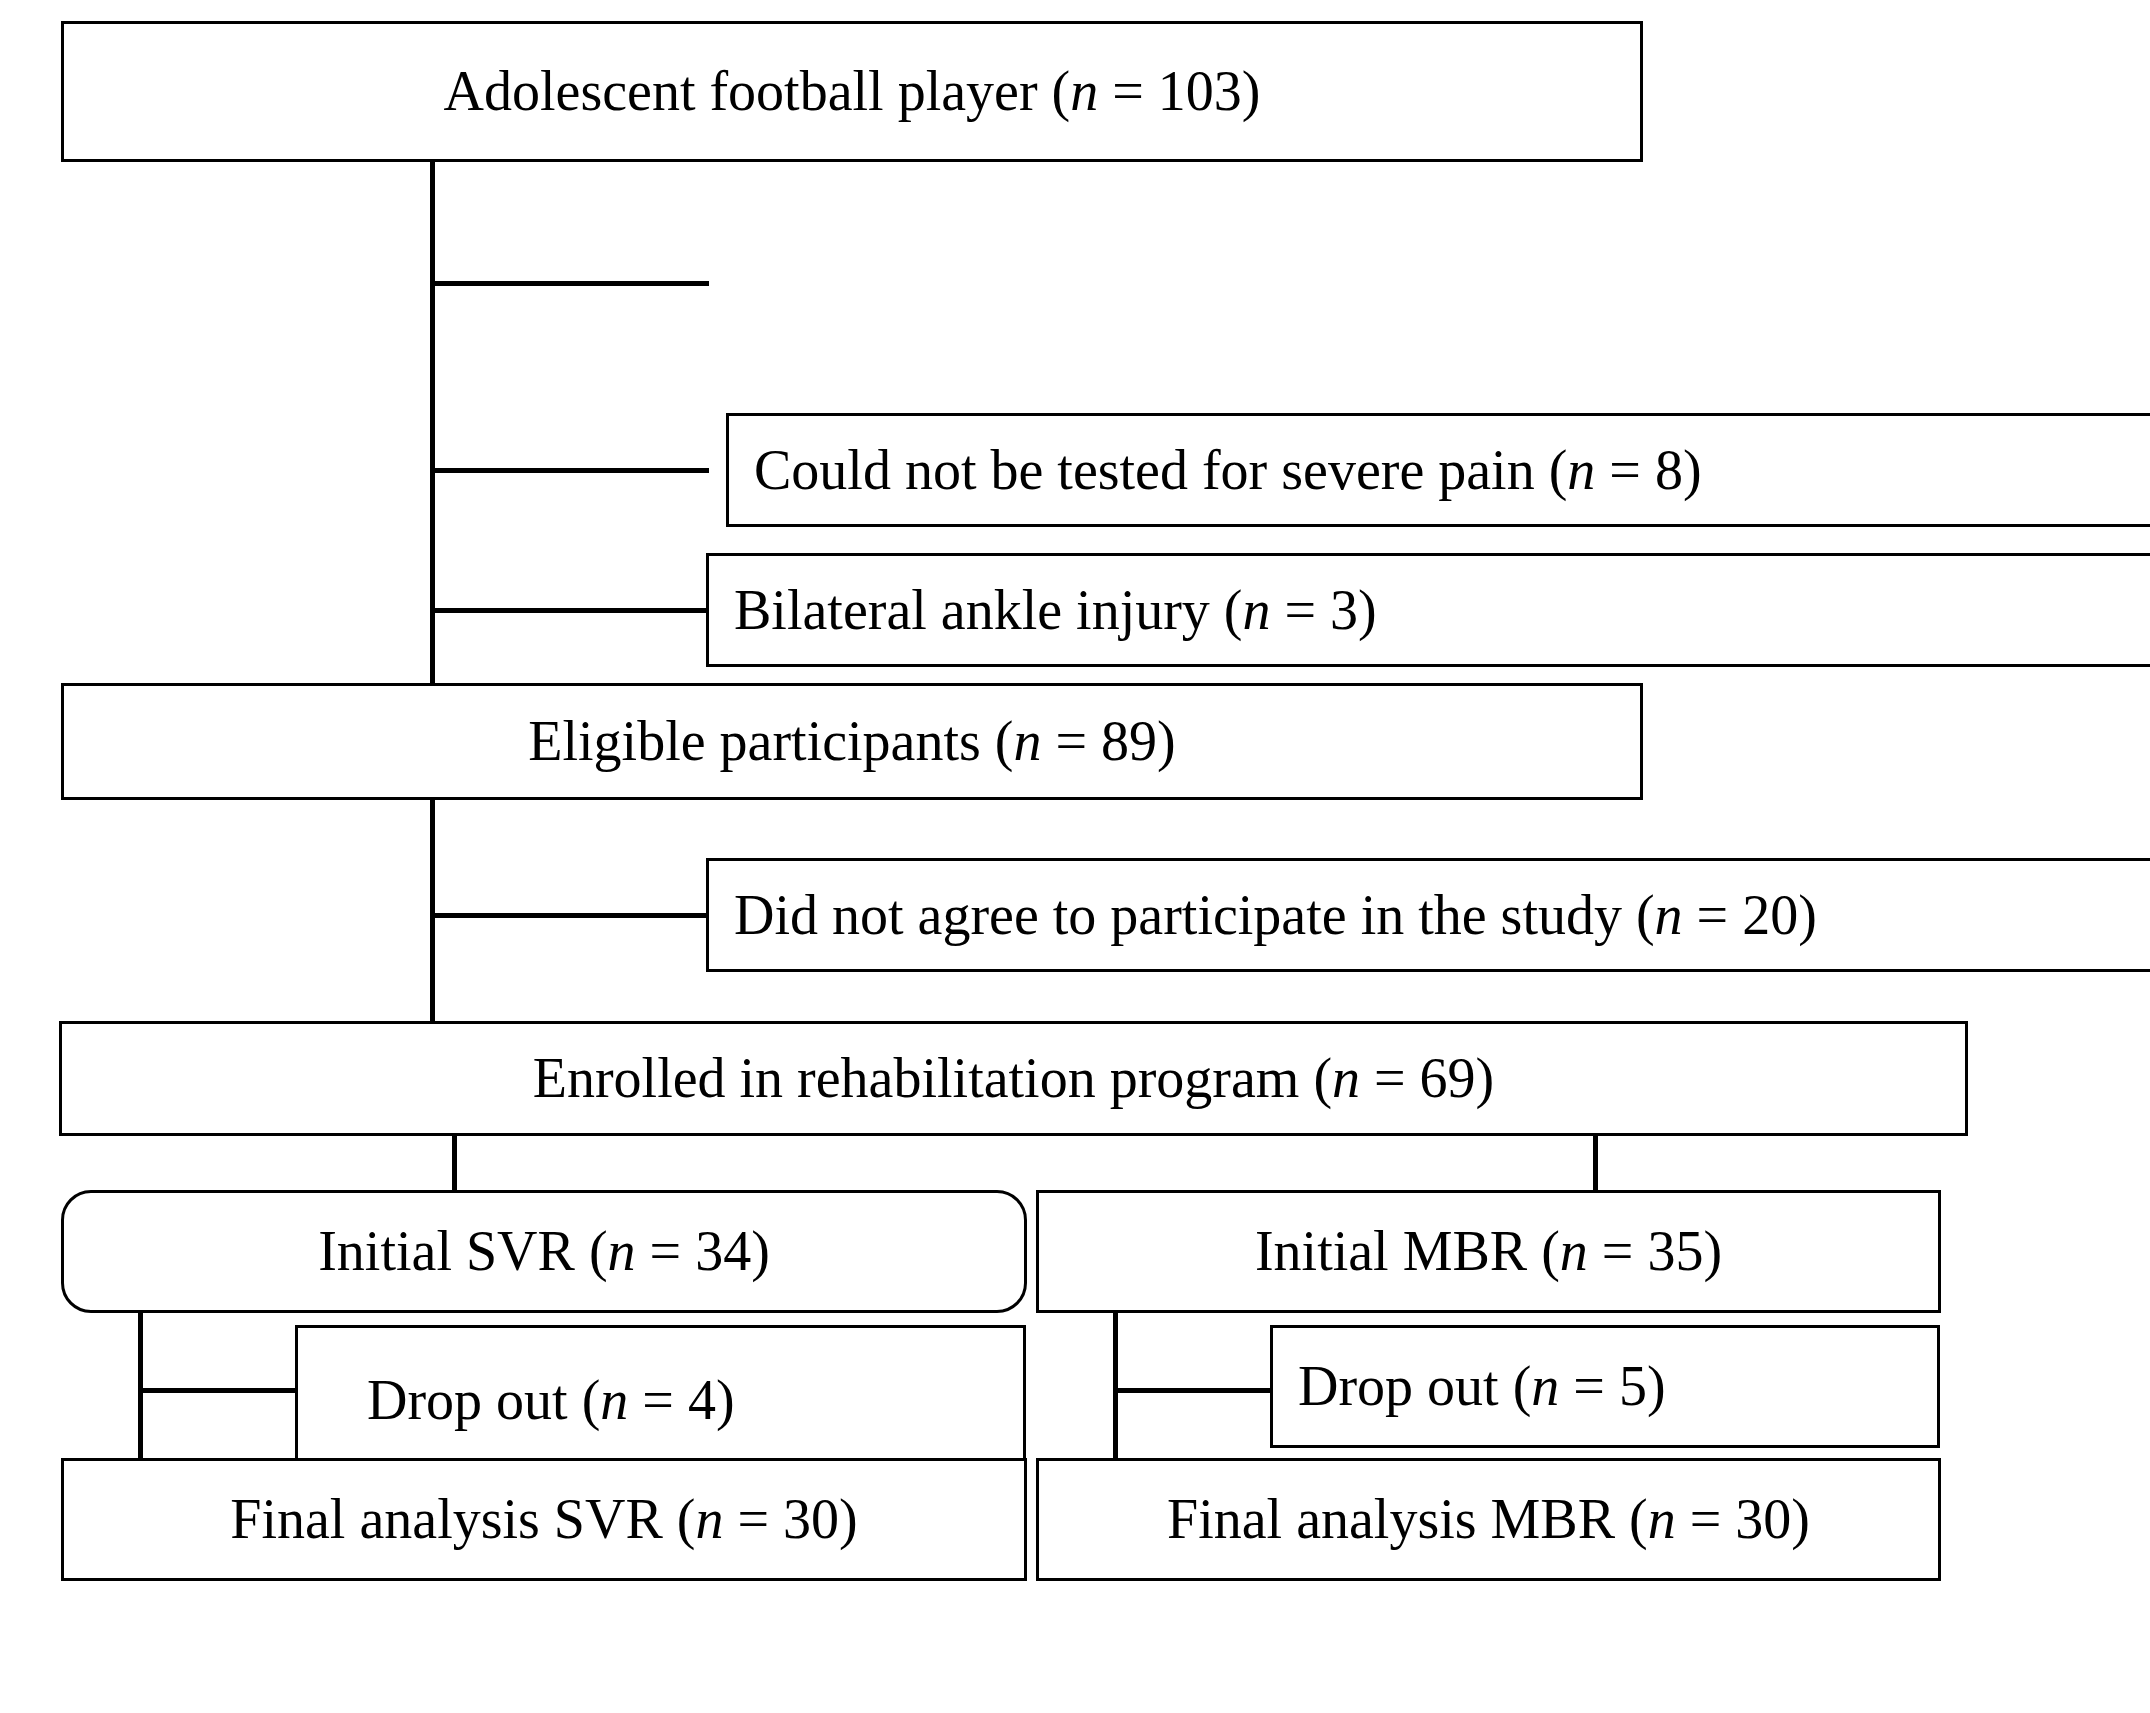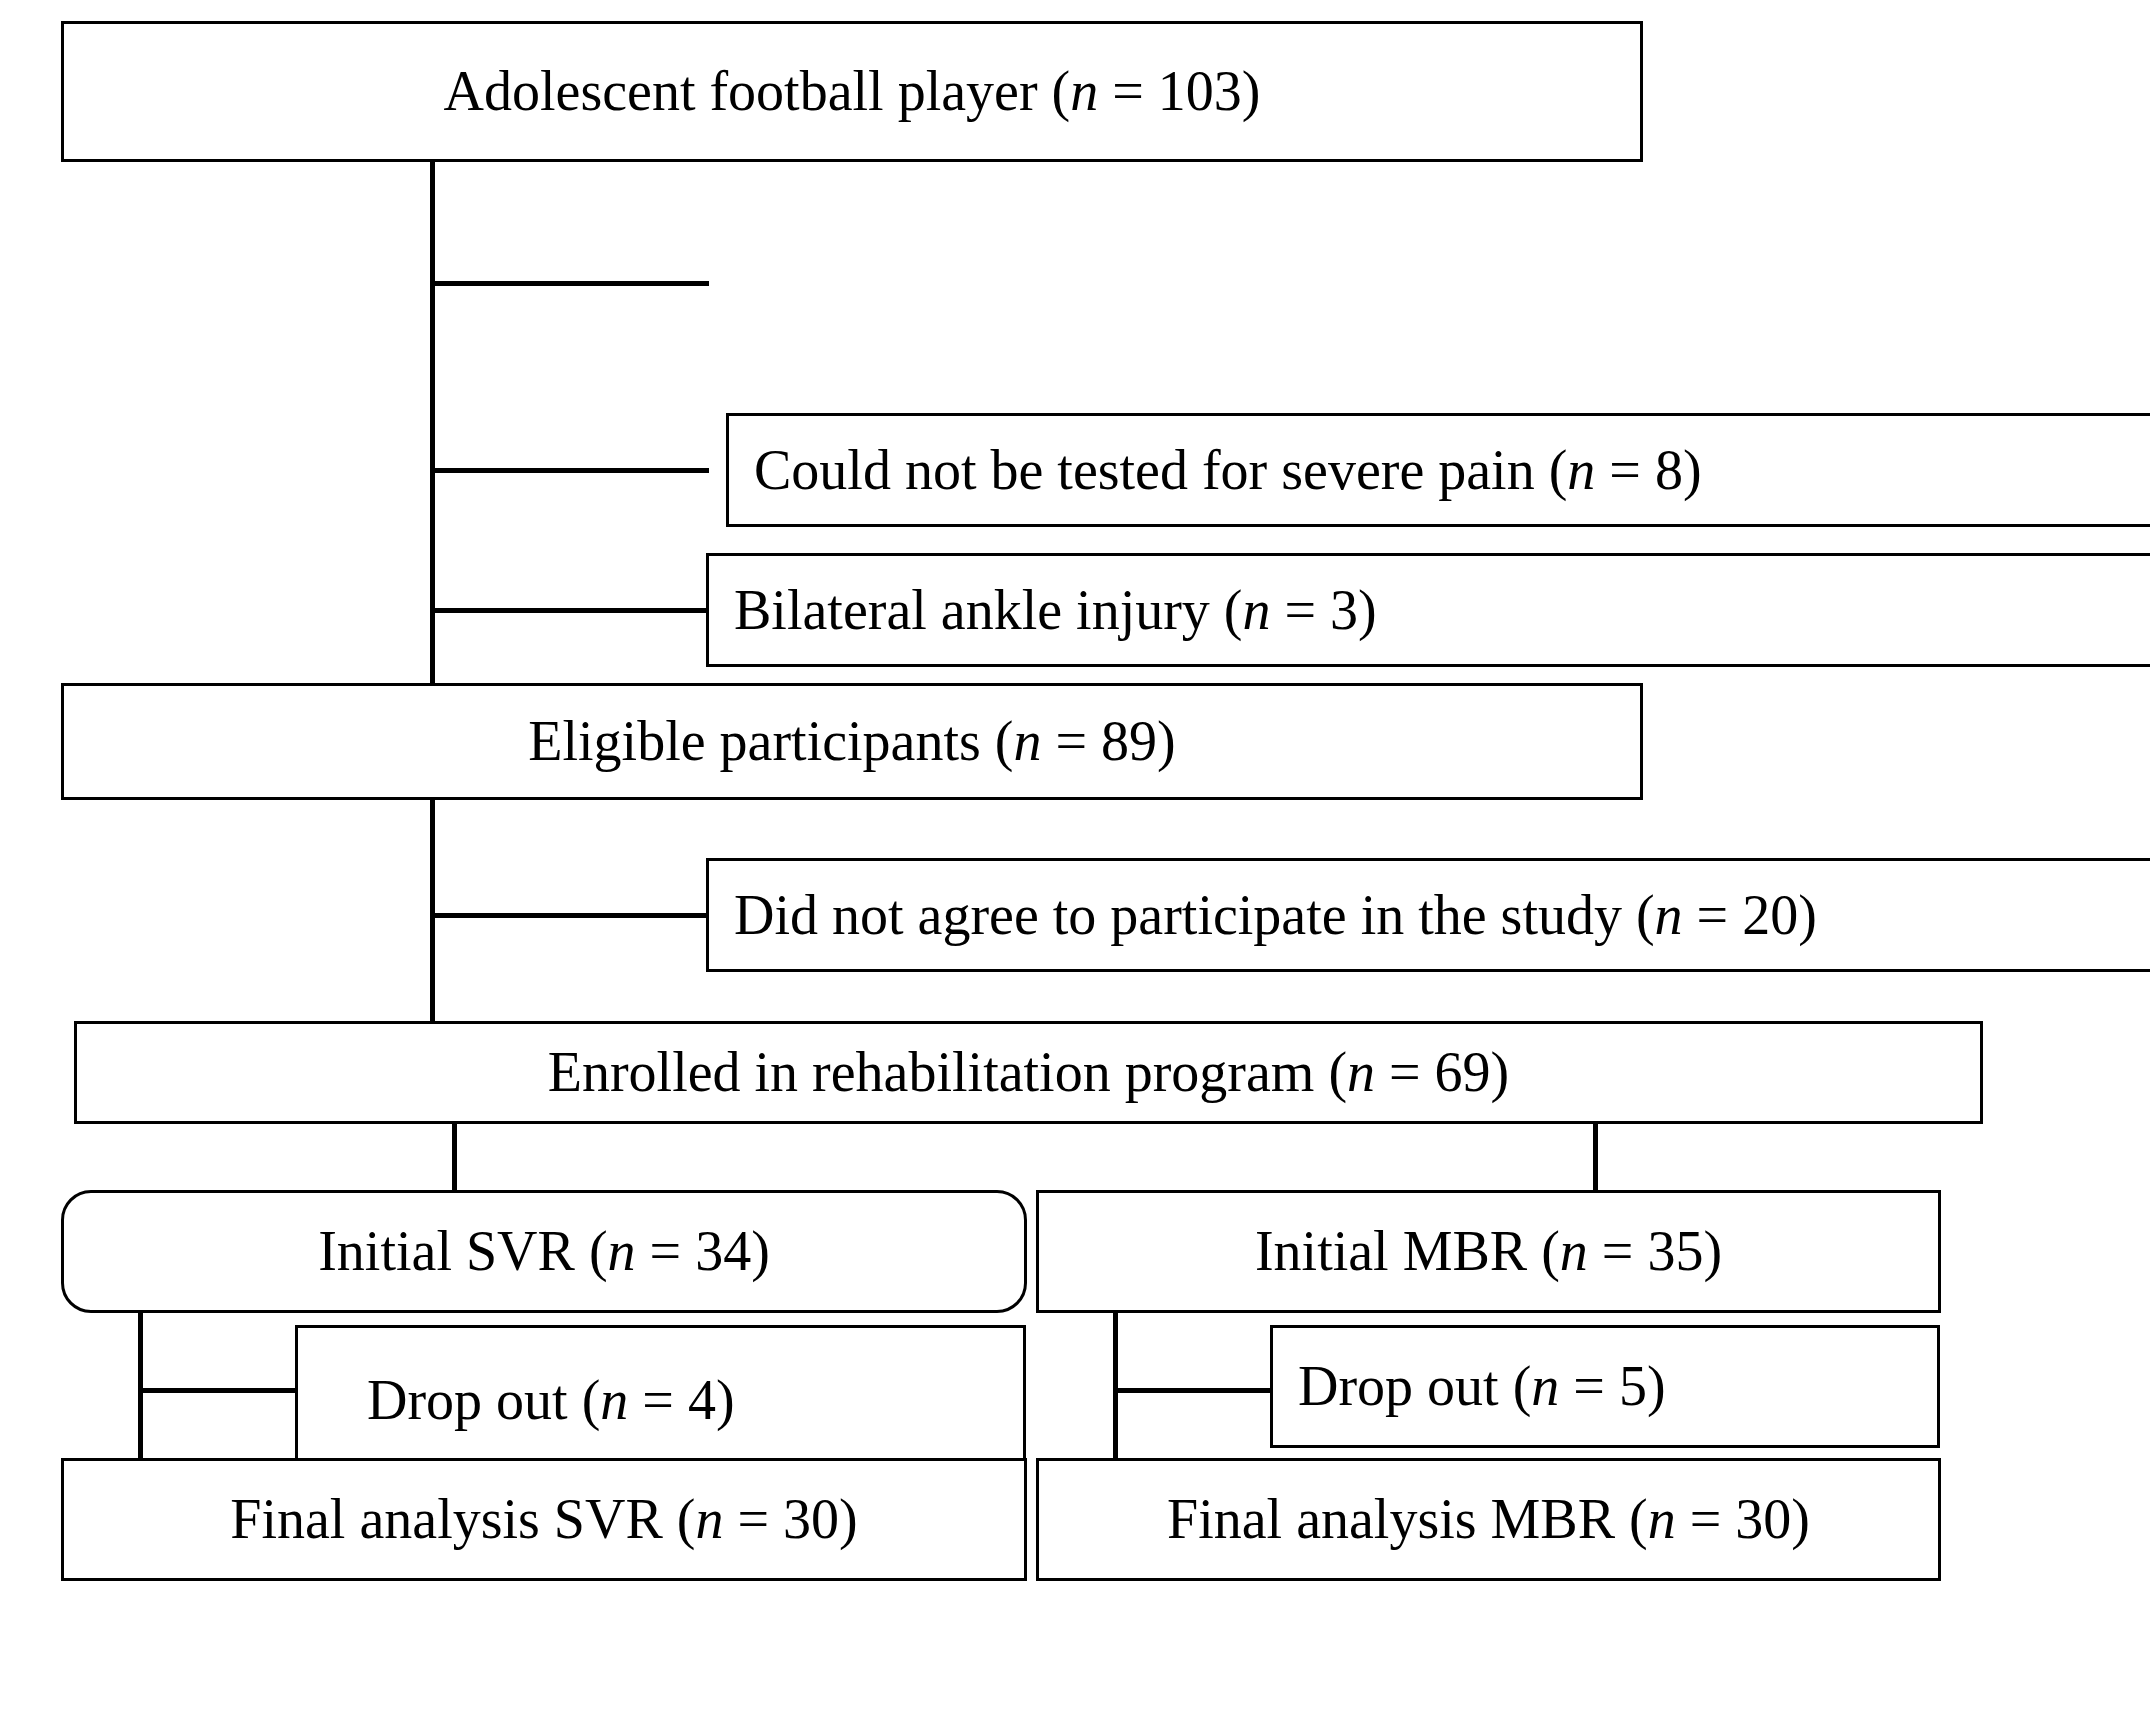--- a/index.html
+++ b/index.html
@@ -102,21 +102,21 @@
       <span>Eligible participants (</span><span class="ital">n</span><span> = 89)</span>
     </div>
   </div>
 
   <div class="box left" style="left:678px; top:858px; width:1645px; height:114px;">
     <div class="txt">
       <span>Did not agree to participate in the study (</span><span class="ital">n</span><span> = 20)</span>
     </div>
   </div>
 
-  <div class="box center" style="left:46px; top:1021px; width:1909px; height:103px;">
+  <div class="box center" style="left:31px; top:1021px; width:1909px; height:115px;">
     <div class="txt">
       <span>Enrolled in rehabilitation program (</span><span class="ital">n</span><span> = 69)</span>
     </div>
   </div>
 
   <div class="box center" style="left:33px; top:1190px; width:966px; height:123px;border-radius:30px;">
     <div class="txt">
       <span>Initial SVR (</span><span class="ital">n</span><span> = 34)</span>
     </div>
   </div>

